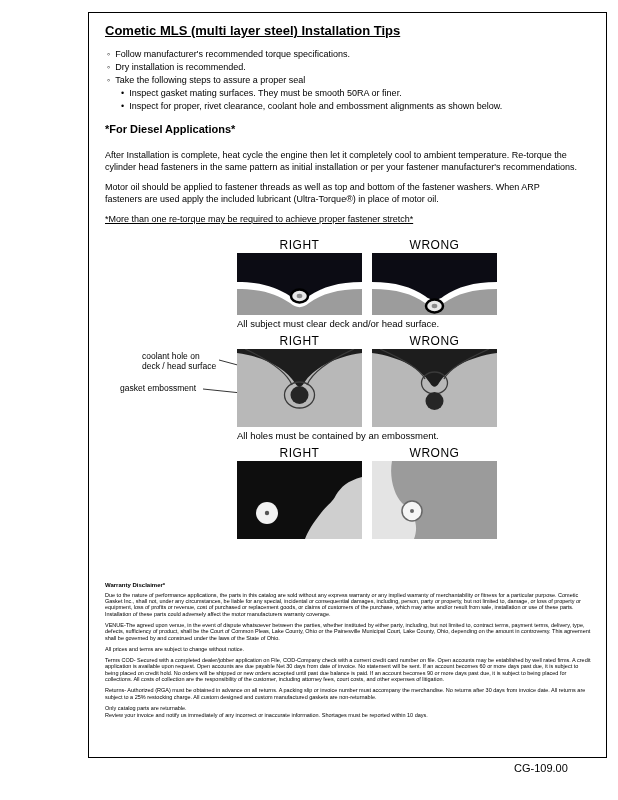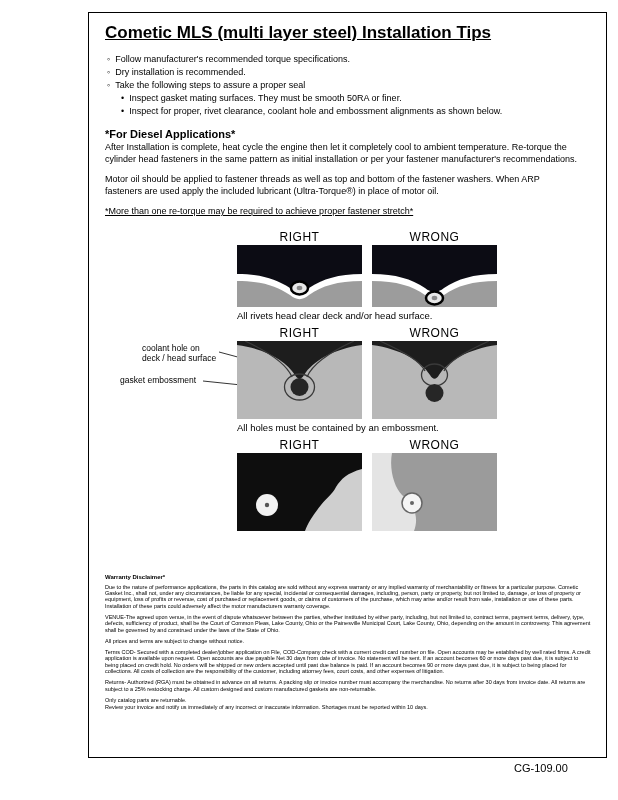--- a/index.html
+++ b/index.html
@@ -6,28 +6,28 @@
   body{
     width:618px;height:800px;position:relative;background:#ffffff;
     font-family:"Liberation Sans", sans-serif;color:#000;
   }
   .sheet{
     position:absolute;left:88px;top:12px;width:519px;height:746px;
     border:1px solid #000;box-sizing:border-box;background:#fff;overflow:hidden;
   }
   .content{padding:8px 16px 0 16px;}
   .title{
-    font-size:17px;font-weight:bold;text-decoration:underline;
+    font-size:13px;font-weight:bold;text-decoration:underline;
     margin:2px 0 10px 0;
   }
   ul.tips{list-style:none;margin:0 0 10px 0;padding:0 0 0 2px;font-size:9px;line-height:13px;}
   ul.tips > li::before{content:"◦";margin-right:5px;}
   ul.subtips{list-style:none;margin:0;padding:0 0 0 14px;}
   ul.subtips > li::before{content:"•";margin-right:5px;}
-  .diesel-heading{font-size:11px;font-weight:bold;margin:10px 0 2px 0;}
+  .diesel-heading{font-size:11px;font-weight:bold;margin:10px 0 15px 0;}
   .para{font-size:9px;line-height:11.5px;margin:0 0 9px 0;width:474px;}
   .note{font-size:9px;line-height:11.5px;margin:2px 0 12px 0;text-decoration:underline;}
   .fig-row{position:relative;width:486px;}
   .fig-row .lbl{position:absolute;top:0;width:125px;text-align:center;font-size:12px;letter-spacing:.5px;}
   .lbl-right{left:132px;}
   .lbl-wrong{left:267px;}
   .fig-img{position:absolute;top:15px;}
   .img-right{left:132px;}
   .img-wrong{left:267px;}
   .fig-caption{position:absolute;left:132px;font-size:9.5px;line-height:11px;}
@@ -77,21 +77,21 @@
         <ellipse cx="62.5" cy="43" rx="8.5" ry="6.5" fill="#e8e8e8" stroke="#000" stroke-width="2.5"></ellipse>
         <ellipse cx="62.5" cy="43" rx="2.8" ry="2.2" fill="#8a8a8a"></ellipse>
       </svg>
       <svg class="fig-img img-wrong" width="125" height="62" viewBox="0 0 125 62">
         <rect width="125" height="62" fill="#9c9c9c"></rect>
         <path d="M0,0 H125 V36 C100,36 85,41 72,50 C66,55.5 59,55.5 53,50 C40,41 25,36 0,36 Z" fill="#ffffff"></path>
         <path d="M0,0 H125 V29 C101,29 86,34 72,43 C66,48 59,48 53,43 C39,34 24,29 0,29 Z" fill="#0c0c14"></path>
         <ellipse cx="62.5" cy="53" rx="8.5" ry="6.5" fill="#e8e8e8" stroke="#000" stroke-width="2.5"></ellipse>
         <ellipse cx="62.5" cy="53" rx="2.8" ry="2.2" fill="#8a8a8a"></ellipse>
       </svg>
-      <div class="fig-caption">All rivets head clear deck and/or head surface.</div>
+      <div class="fig-caption">All subject must clear deck and/or head surface.</div>
     </div>
 
     <div class="fig-row row2">
       <div class="lbl lbl-right">RIGHT</div>
       <div class="lbl lbl-wrong">WRONG</div>
       <div class="callout1 pre">coolant hole on
 deck / head surface</div>
       <div class="callout2">gasket embossment</div>
       <svg class="leader" width="486" height="112" viewBox="0 0 486 112">
         <line x1="114" y1="26" x2="196" y2="48" stroke="#000" stroke-width="0.8"></line>

